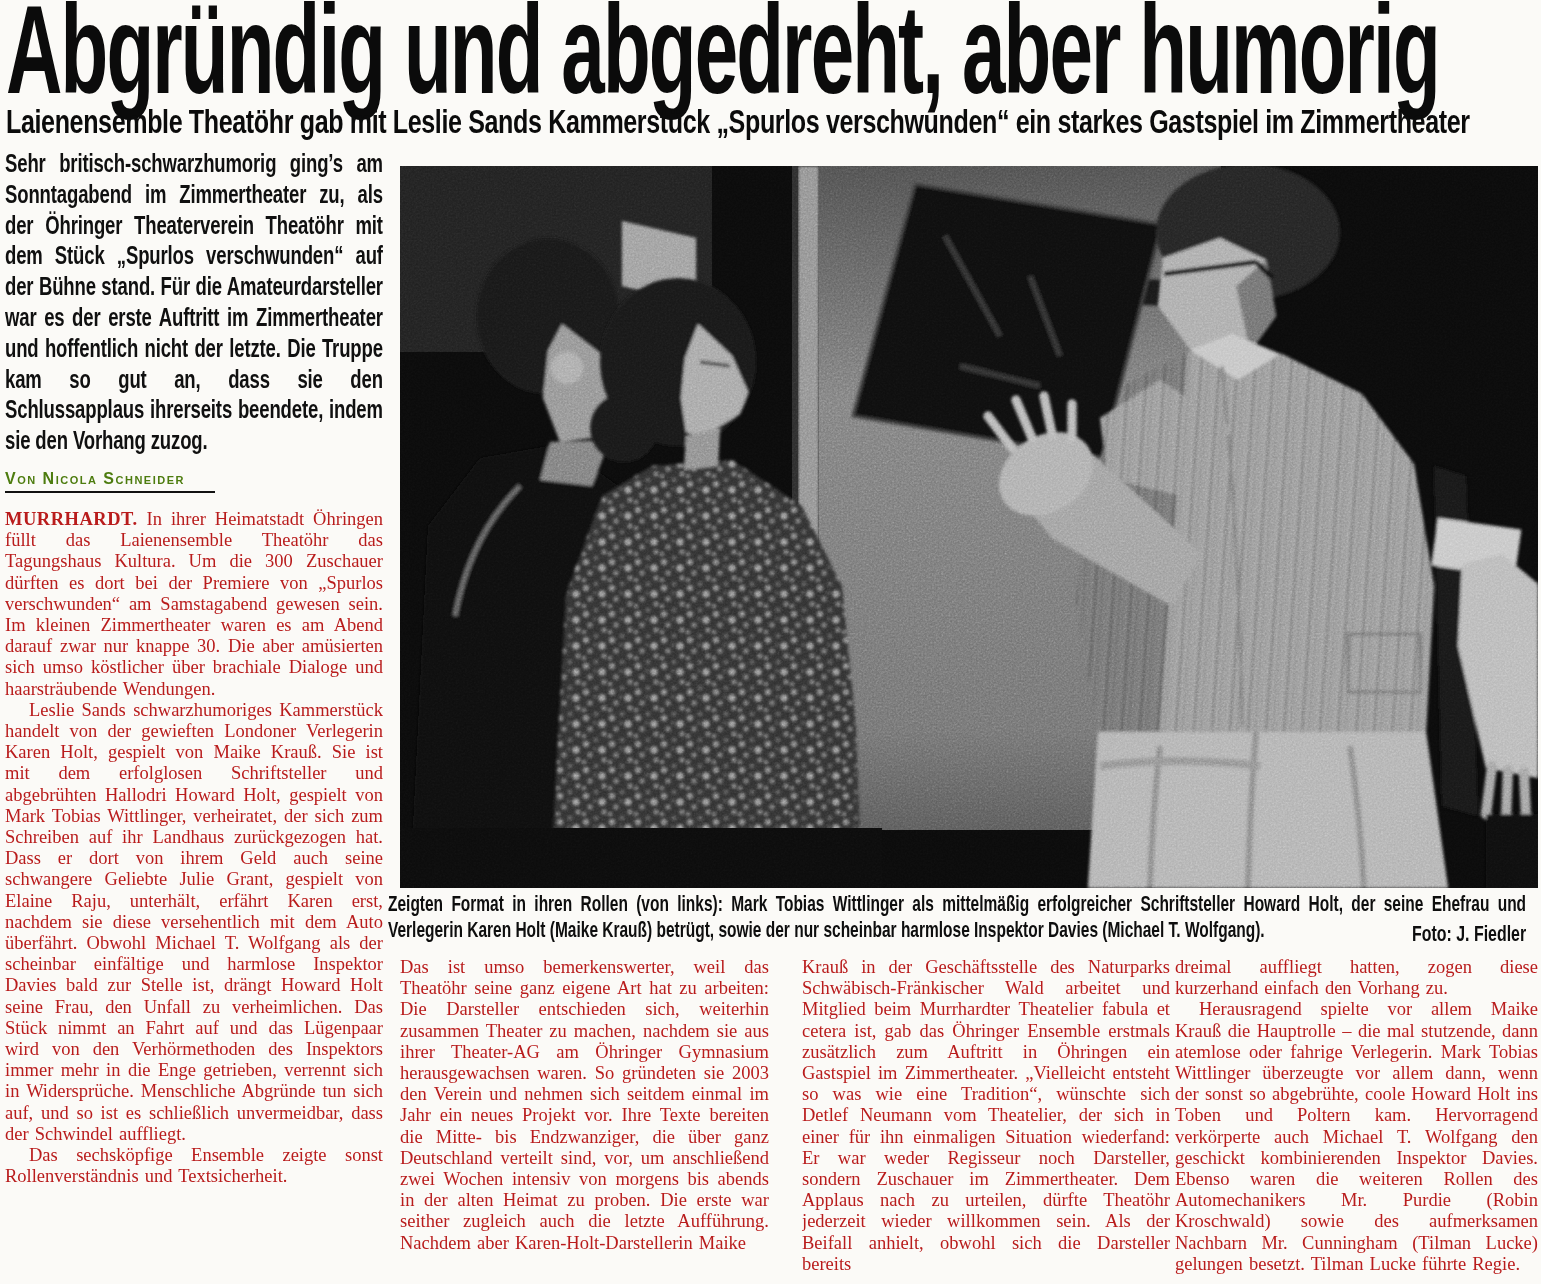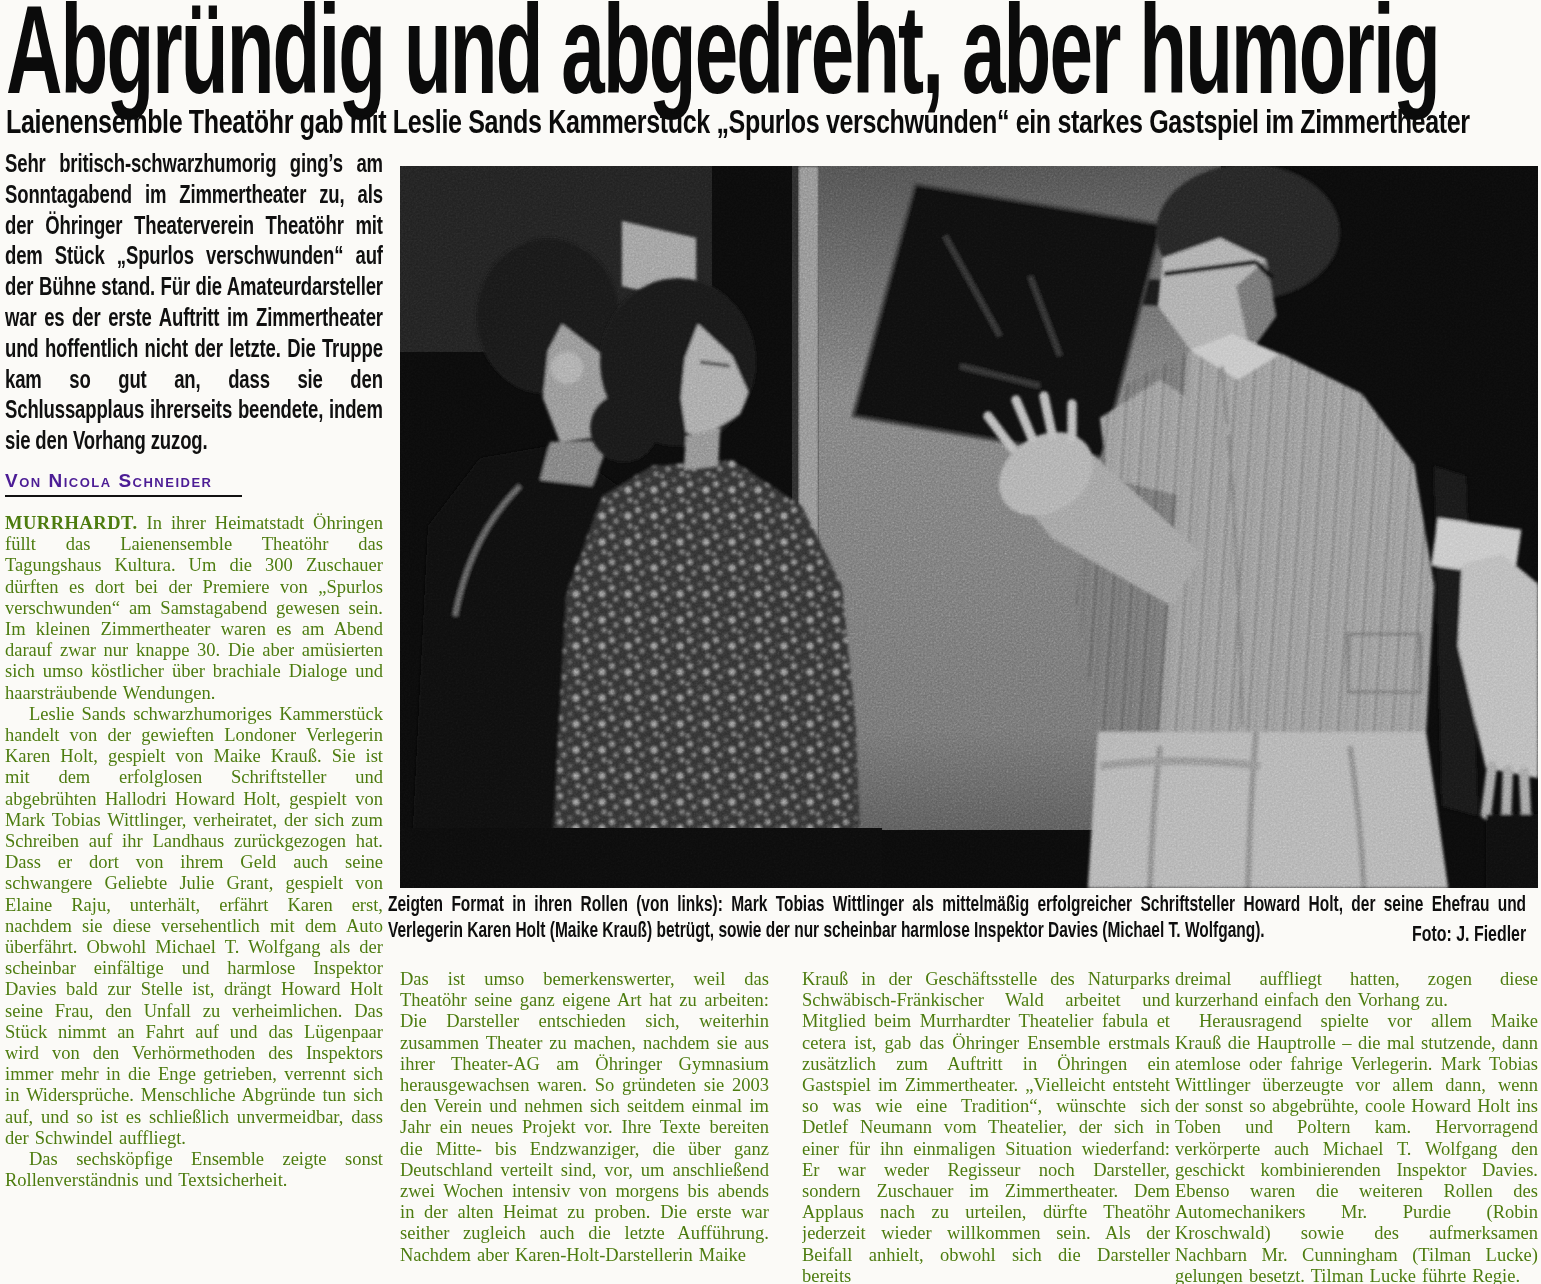--- a/index.html
+++ b/index.html
@@ -30,25 +30,25 @@
   .lead-outer{width:378px;overflow:visible;}
   .lead{
     margin:0;width:530px;
     transform:scaleX(0.713);transform-origin:0 0;
     font-weight:bold;font-size:26px;line-height:30.8px;letter-spacing:-0.2px;
     text-align:justify;color:#101010;
   }
   .byline-wrap{margin-top:14px;margin-bottom:16px;}
   .byline{
     display:inline-block;
-    font-variant:small-caps;font-weight:bold;font-size:19px;letter-spacing:1.5px;
-    border-bottom:2.5px solid #111;padding-bottom:3px;padding-right:30px;color:#4c1d95;
+    font-variant:small-caps;font-weight:bold;font-size:16px;letter-spacing:1.5px;
+    border-bottom:2.5px solid #111;padding-bottom:3px;padding-right:30px;color:#4d7c0f;
   }
   .serif{font-family:"Liberation Serif", serif;font-size:18.5px;line-height:21.2px;
-    text-align:justify;color:#4d7c0f;word-spacing:1.5px;margin-top:12px;}
+    text-align:justify;color:#b91c1c;word-spacing:1.5px;}
   .serif p{margin:0;}
   .serif p.indent{text-indent:24px;}
   .dateline{font-weight:bold;font-family:"Liberation Serif", serif;letter-spacing:0.5px;}
   
   .photo{position:absolute;left:400px;top:166px;width:1138px;height:722px;background:#0a0a0a;}
   .photo svg{display:block;}
   
   .caption{position:absolute;left:388px;top:891px;width:1138px;height:58px;}
   .caption .cap-squeeze{
     width:1580px;transform:scaleX(0.7203);transform-origin:0 0;

